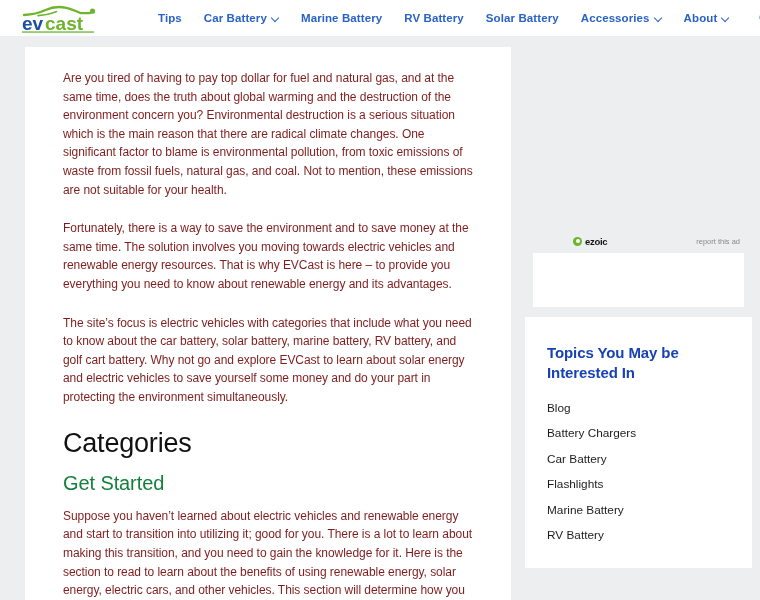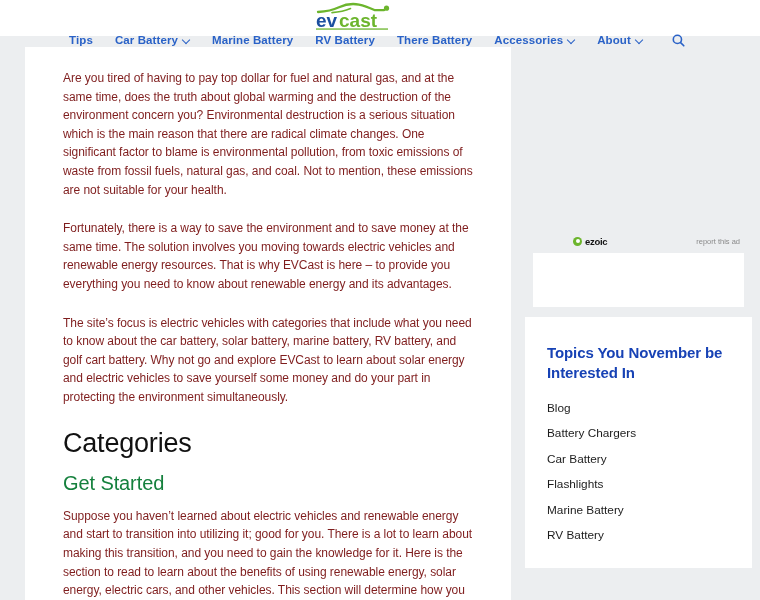--- a/index.html
+++ b/index.html
@@ -18,21 +18,20 @@
   }
 
   
   .site-header {
     background: #ffffff;
     height: 36px;
     width: 760px;
     display: flex;
     align-items: center;
     padding: 0 14px 0 18px;
-    flex-direction: column;
   }
 
   .brand {
     display: flex;
     align-items: center;
     width: 140px;
     flex: 0 0 auto;
   }
   .brand-logo {
     display: block;
@@ -242,21 +241,21 @@
 
     <a class="nav-item">
       <span>Marine Battery</span>
     </a>
 
     <a class="nav-item">
       <span>RV Battery</span>
     </a>
 
     <a class="nav-item">
-      <span>There Battery</span>
+      <span>Solar Battery</span>
     </a>
 
     <a class="nav-item">
       <span>Accessories</span>
       <span class="caret"></span>
     </a>
 
     <a class="nav-item">
       <span>About</span>
       <span class="caret"></span>
@@ -296,21 +295,21 @@
         <span class="ezoic-logo">
           <span class="ezoic-mark"></span>
           <span class="ezoic-word">ezoic</span>
         </span>
         <span class="report-ad">report this ad</span>
       </div>
       <div class="ad-slot"></div>
     </section>
 
     <section class="widget">
-      <h4 class="widget-title">Topics You November be Interested In</h4>
+      <h4 class="widget-title">Topics You May be Interested In</h4>
       <ul class="widget-list">
         <li>Blog</li>
         <li>Battery Chargers</li>
         <li>Car Battery</li>
         <li>Flashlights</li>
         <li>Marine Battery</li>
         <li>RV Battery</li>
       </ul>
     </section>
 

